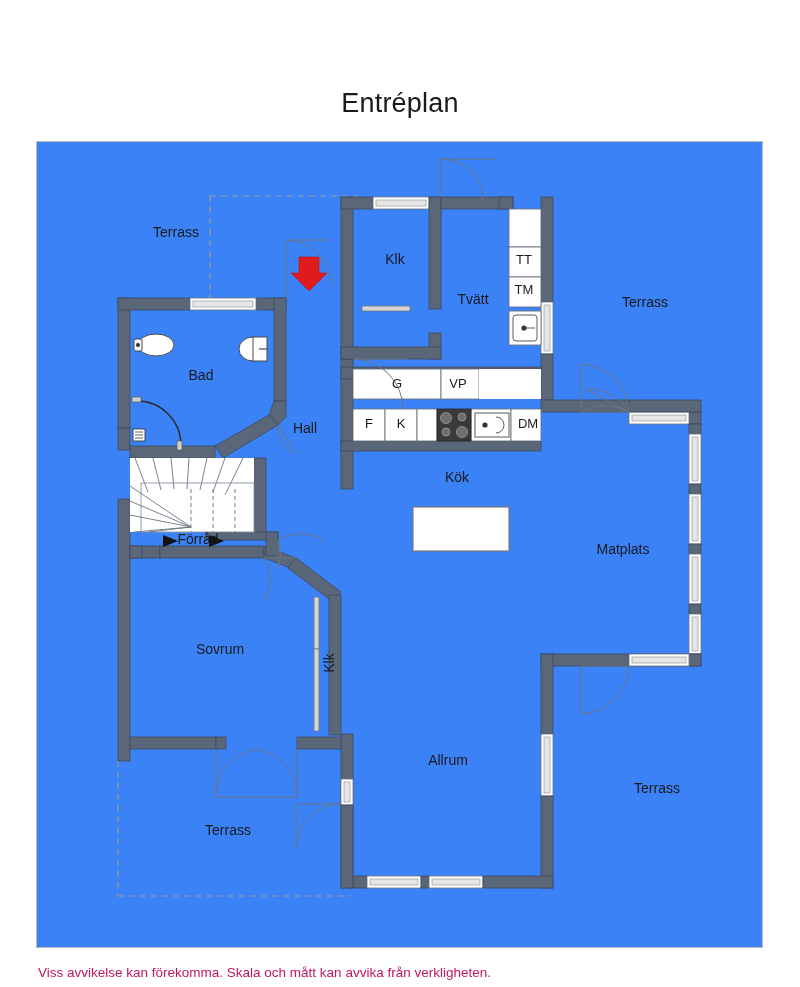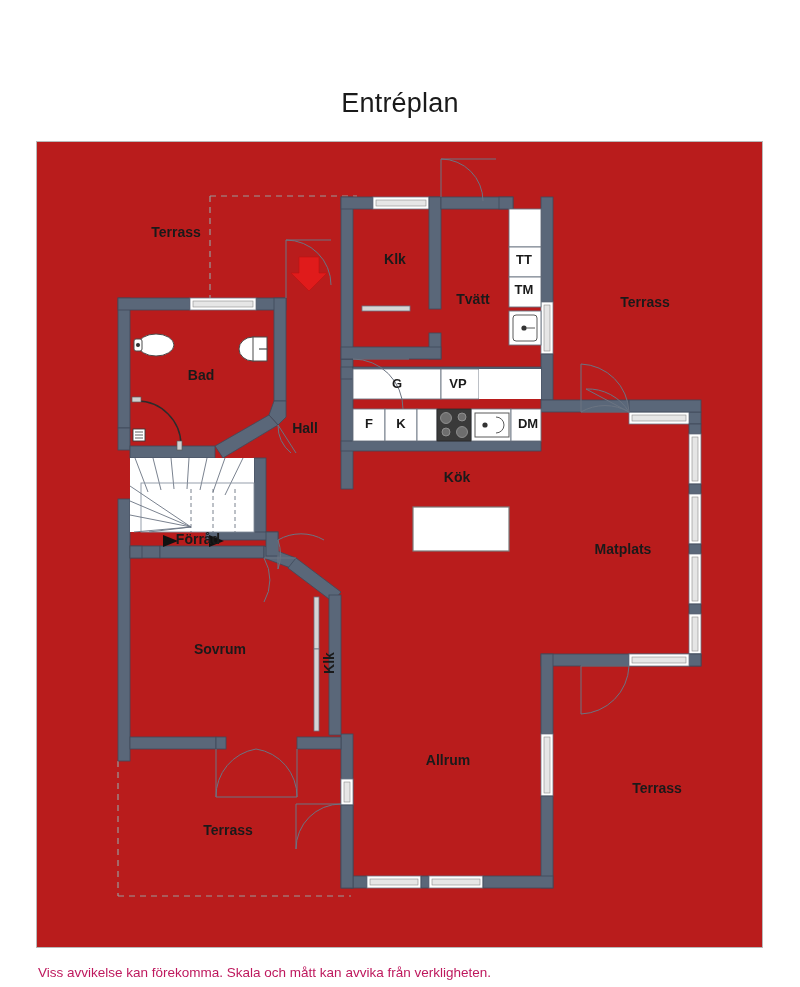--- a/index.html
+++ b/index.html
@@ -31,23 +31,22 @@
     color: #1a1a1a;
     letter-spacing: 0.2px;
   }
   #plan-frame {
     position: absolute;
     left: 36px;
     top: 93px;
     width: 727px;
     height: 807px;
     border: 1px solid #b9b9b9;
-    background: #b91c1c;
+    background: #3b82f6;
     box-sizing: border-box;
-    font-weight: bold;
   }
   #plan-svg {
     position: absolute;
     left: 0;
     top: 0;
   }
   #plan-caption {
     position: absolute;
     left: 38px;
     top: 917px;

